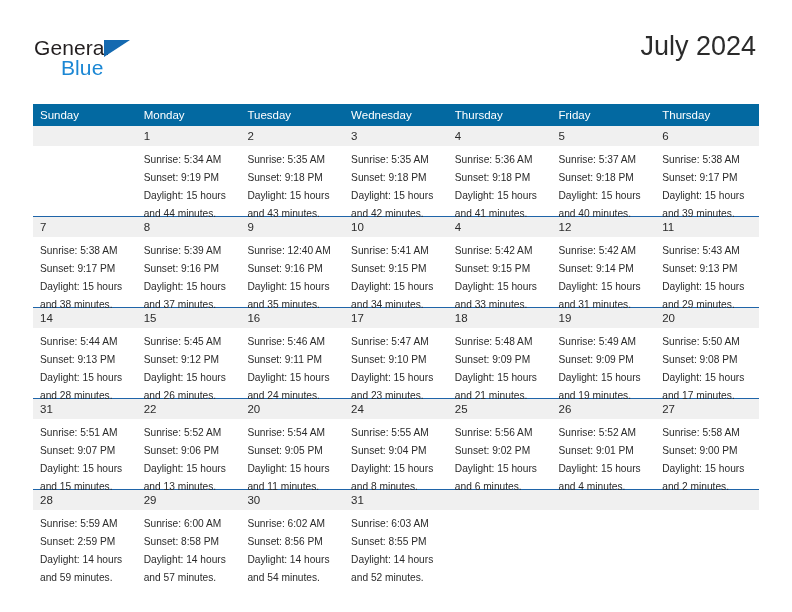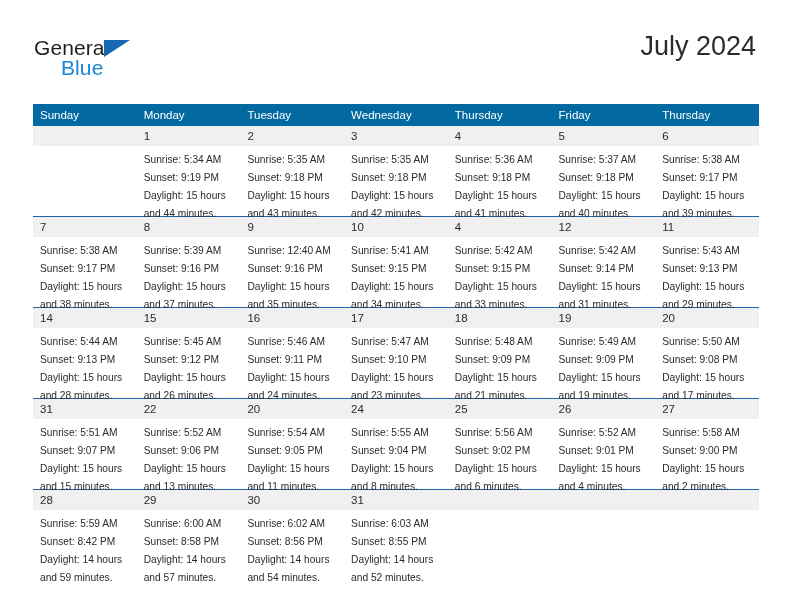--- a/index.html
+++ b/index.html
@@ -434,21 +434,21 @@
 and 2 minutes.</div>
               </div>
             </td>
         </tr>
 
         <tr class="week-row">
           <td>
               <div class="cell-inner">
                 <div class="daynum">28</div>
                 <div class="details">Sunrise: 5:59 AM
-Sunset: 8:42 PM
+Sunset: 2:59 PM
 Daylight: 14 hours
 and 59 minutes.</div>
               </div>
             </td>
           <td>
               <div class="cell-inner">
                 <div class="daynum">29</div>
                 <div class="details">Sunrise: 6:00 AM
 Sunset: 8:58 PM
 Daylight: 14 hours

